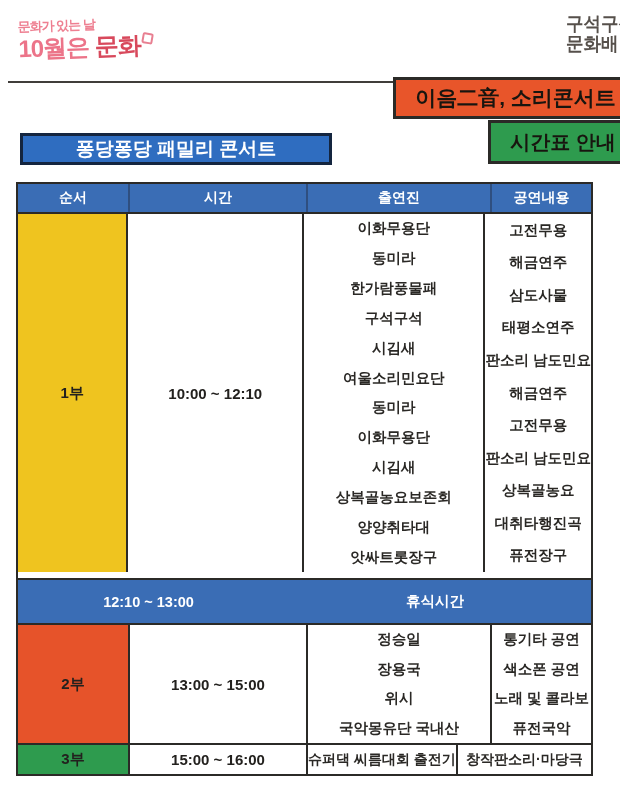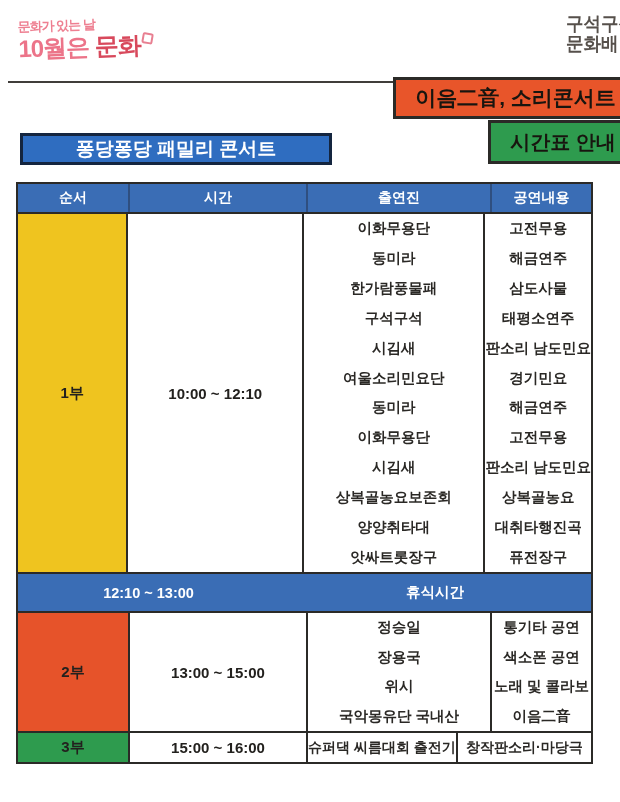--- a/index.html
+++ b/index.html
@@ -84,22 +84,22 @@
   .label-part2 { background: var(--part2-orange, #E6532A); }
   .label-part3 { background: var(--part3-green, #2E9B4E); }
 
   .list-col { display: flex; flex-direction: column; }
   .line {
     flex: 1; display: flex; align-items: center; justify-content: center;
     font-weight: 700; font-size: 14.5px; color: #2a2825; white-space: nowrap;
   }
 
   .break-row {
-    height: 39px; background: var(--header-blue, #3A6DB5);
-    border-top: 2px solid #2b2a27; display: flex;
+    height: 45px; background: var(--header-blue, #3A6DB5);
+    border-top: 2px solid #2b2a27; display: flex; margin-top: 6px;
   }
   .break-cell {
     display: flex; align-items: center; justify-content: center;
     color: #ffffff; font-weight: 700; font-size: 14.5px;
   }
   .break-left { width: 261px; }
   .break-right { flex: 1; }
 
   .sec-part3 .line { font-size: 14px; }
 </style>
@@ -149,21 +149,20 @@
       <div class="line">상복골농요보존회</div>
       <div class="line">양양취타대</div>
       <div class="line">앗싸트롯장구</div>
     </div>
     <div class="c4 list-col">
       <div class="line">고전무용</div>
       <div class="line">해금연주</div>
       <div class="line">삼도사물</div>
       <div class="line">태평소연주</div>
       <div class="line">판소리 남도민요</div>
-      <div class="line">경기민요</div>
       <div class="line">해금연주</div>
       <div class="line">고전무용</div>
       <div class="line">판소리 남도민요</div>
       <div class="line">상복골농요</div>
       <div class="line">대취타행진곡</div>
       <div class="line">퓨전장구</div>
     </div>
   </div>
 
   <div class="break-row">
@@ -177,21 +176,21 @@
     <div class="c3 vline list-col">
       <div class="line">정승일</div>
       <div class="line">장용국</div>
       <div class="line">위시</div>
       <div class="line">국악몽유단 국내산</div>
     </div>
     <div class="c4 list-col">
       <div class="line">통기타 공연</div>
       <div class="line">색소폰 공연</div>
       <div class="line">노래 및 콜라보</div>
-      <div class="line">이음二音</div>
+      <div class="line">퓨전국악</div>
     </div>
   </div>
 
   <div class="row section sec-part3">
     <div class="c1 vline label-cell label-part3">3부</div>
     <div class="c2 vline time-cell">15:00 ~ 16:00</div>
     <div class="c3 vline line">슈퍼댁 씨름대회 출전기</div>
     <div class="c4 line">창작판소리·마당극</div>
   </div>
 

